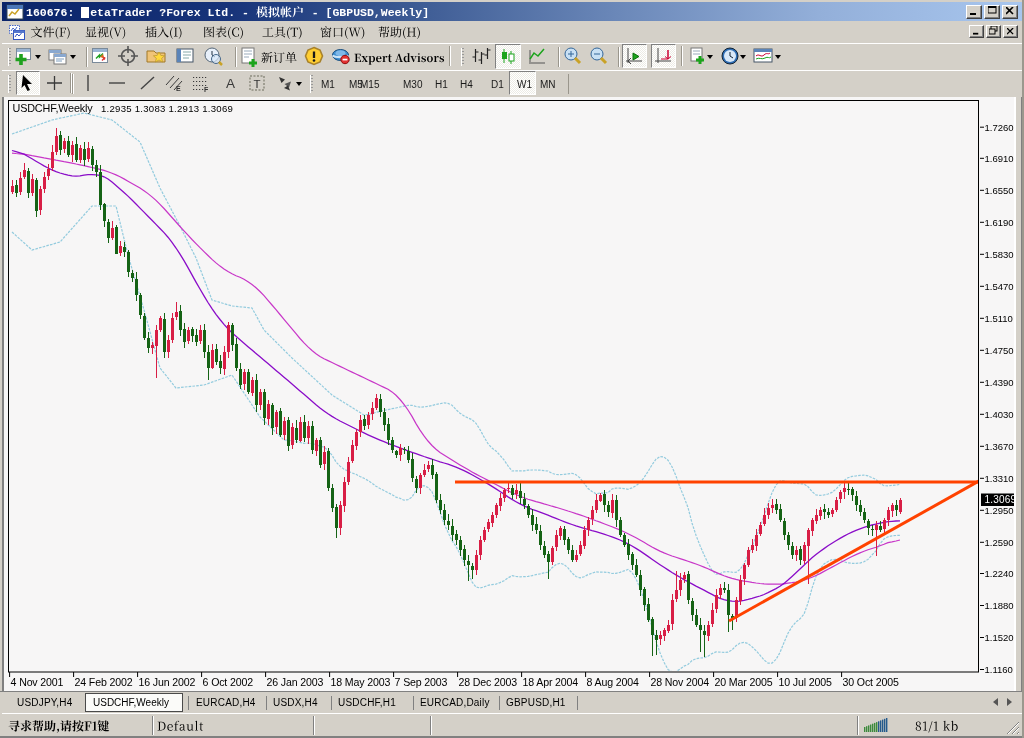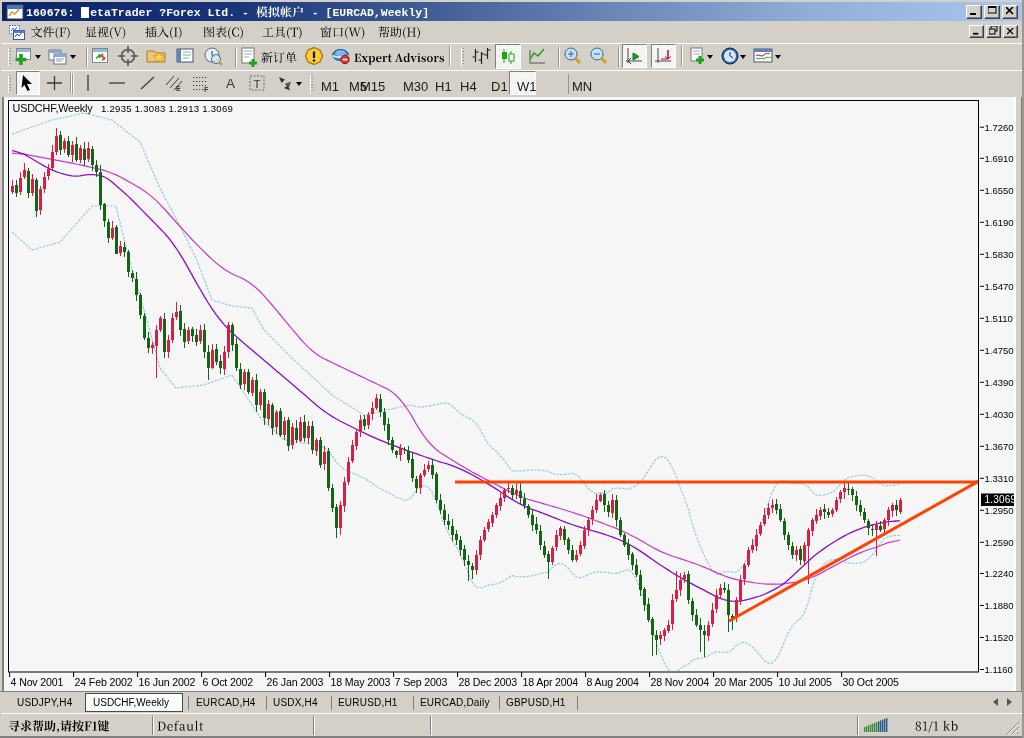--- a/index.html
+++ b/index.html
@@ -3,35 +3,35 @@
 * {margin:0;padding:0;box-sizing:border-box}
 body {width:1024px;height:738px;overflow:hidden;font-family:"Liberation Sans",sans-serif;background:#D4D0C8;position:relative}
 .titlebar {position:absolute;left:2px;top:2px;width:1020px;height:19px;background:linear-gradient(90deg,#0A246A 0%,#173379 22%,#3C5A93 40%,#6A87B8 60%,#93AFD9 80%,#A8C6EE 100%)}
 .winbtn {position:absolute;top:5px;width:16px;height:14px;background:#D4D0C8;border:1px solid;border-color:#fff #404040 #404040 #fff;box-shadow:inset -1px -1px 0 #808080;font-size:9px;text-align:center;line-height:12px}
 .menubar {position:absolute;left:2px;top:21px;width:1020px;height:22px;background:#D4D0C8}
 .toolbar1 {position:absolute;left:2px;top:43px;width:1020px;height:27px;background:#D4D0C8;border-top:1px solid #fff}
 .toolbar2 {position:absolute;left:2px;top:70px;width:1020px;height:27px;background:#D4D0C8;border-top:1px solid #fff}
 .grip {position:absolute;top:4px;width:3px;height:18px;background-image:repeating-linear-gradient(180deg,#999 0,#999 1px,#D4D0C8 1px,#D4D0C8 3px);border-left:1px solid #fff}
 .sep {position:absolute;top:3px;width:1px;height:20px;background:#9a968c;box-shadow:1px 0 0 #fff}
 .pressed {position:absolute;border:1px solid;border-color:#808080 #fff #fff #808080;background:#ECEBE5;background-image:conic-gradient(#fff 90deg,transparent 90deg 180deg,#fff 180deg 270deg,transparent 270deg);background-size:2px 2px}
-.ptxt {position:absolute;top:79px;font-size:13px;color:#1a1a1a}
+.ptxt {position:absolute;top:79px;font-size:10px;color:#1a1a1a}
 .tabtxt {position:absolute;top:5px;font-size:10px;color:#000;letter-spacing:0.2px}
 .tsep {position:absolute;top:4px;width:1px;height:14px;background:#808080}
 .statusbar {position:absolute;left:2px;top:713px;width:1020px;height:23px;background:#D4D0C8;border-top:1px solid #fff}
 .ssep {position:absolute;top:2px;width:2px;height:19px;border-left:1px solid #808080;border-right:1px solid #fff}
 </style></head><body>
 <div class="titlebar"></div>
 <svg width="18" height="16" viewBox="0 0 18 16" style="position:absolute;left:6px;top:4px">
     <rect width="16" height="14" x="1" y="1" fill="#fff" stroke="#345"></rect>
     <rect x="1" y="1" width="16" height="4" fill="#4A76B8"></rect>
     <path d="M3 12l3-4 3 2 4-5" stroke="#C9A227" fill="none" stroke-width="1.5"></path>
   </svg>
 <div style="position:absolute;left:26px;top:3px;height:18px;display:flex;align-items:center;font-family:'Liberation Mono',monospace;font-weight:bold;font-size:11.5px;color:#fff;white-space:pre"><span>160676: </span><span style="display:inline-block;width:8px;height:11px;background:#fff;margin-right:1px"></span><span>etaTrader ?Forex Ltd. - </span><svg width="49" height="16" viewBox="0 0 49 16" style="overflow:visible">
       <path transform="translate(0,12.5)" d="M3.9 -2.3 4.0 -1.9H6.7C6.4 -0.8 5.6 0.1 3.4 0.9L3.5 1.1C6.7 0.5 7.8 -0.5 8.2 -1.9H8.2C8.5 -0.8 9.1 0.5 10.8 1.1C10.8 0.2 11.2 -0.1 11.9 -0.3V-0.4C9.9 -0.7 8.8 -1.2 8.4 -1.9H11.4C11.6 -1.9 11.7 -2.0 11.7 -2.1C11.2 -2.6 10.4 -3.3 10.4 -3.3L9.6 -2.3H8.3C8.4 -2.7 8.4 -3.2 8.4 -3.7H9.3V-3.2H9.5C10.0 -3.2 10.6 -3.5 10.7 -3.6V-6.5C10.9 -6.5 11.0 -6.6 11.1 -6.7L9.8 -7.6L9.2 -7.0H6.3L4.9 -7.5V-7.3C4.5 -7.7 4.0 -8.1 4.0 -8.1L3.4 -7.2H3.3V-9.6C3.7 -9.7 3.8 -9.8 3.8 -10.0L2.0 -10.2V-7.2H0.3L0.4 -6.9H1.9C1.6 -5.1 1.1 -3.2 0.2 -1.8L0.4 -1.7C1.0 -2.3 1.5 -2.9 2.0 -3.7V1.1H2.3C2.8 1.1 3.3 0.8 3.3 0.6V-5.5C3.6 -5.0 3.8 -4.4 3.9 -3.8C4.3 -3.4 4.7 -3.6 4.9 -4.0V-2.9H5.1C5.6 -2.9 6.2 -3.2 6.2 -3.3V-3.7H6.9C6.9 -3.2 6.9 -2.7 6.8 -2.3ZM4.9 -4.5C4.7 -4.9 4.3 -5.4 3.3 -5.8V-6.9H4.8L4.9 -6.9ZM8.4 -10.1V-8.7H7.2V-9.7C7.5 -9.7 7.5 -9.8 7.6 -10.0L5.9 -10.1V-8.7H4.3L4.4 -8.4H5.9V-7.4H6.1C6.6 -7.4 7.2 -7.6 7.2 -7.7V-8.4H8.4V-7.5H8.5C9.0 -7.5 9.6 -7.7 9.6 -7.8V-8.4H11.3C11.5 -8.4 11.6 -8.4 11.6 -8.6C11.2 -9.0 10.5 -9.6 10.5 -9.6L9.8 -8.7H9.6V-9.7C9.9 -9.7 10.0 -9.8 10.0 -10.0ZM6.2 -5.2H9.3V-4.0H6.2ZM6.2 -5.5V-6.7H9.3V-5.5Z M18.5 -9.8 18.3 -9.7C18.8 -8.7 19.2 -7.4 19.3 -6.3C20.6 -5.1 21.7 -7.8 18.5 -9.8ZM18.5 -8.6 16.7 -8.7V-2.6C16.7 -2.3 16.7 -2.2 16.3 -2.0L17.1 -0.4C17.2 -0.5 17.4 -0.6 17.5 -0.9C18.9 -2.0 20.0 -3.1 20.5 -3.7L20.5 -3.9C19.6 -3.4 18.7 -3.0 18.0 -2.6V-8.2C18.3 -8.3 18.4 -8.4 18.5 -8.6ZM23.3 -9.6 21.4 -9.7C21.4 -5.0 21.7 -1.6 17.3 0.9L17.4 1.1C19.5 0.3 20.7 -0.7 21.5 -1.8C21.9 -1.1 22.3 -0.2 22.4 0.5C23.6 1.5 24.6 -0.7 21.8 -2.4C22.8 -4.2 22.8 -6.5 22.8 -9.2C23.1 -9.3 23.2 -9.4 23.3 -9.6ZM15.7 -8.2 15.1 -7.4H15.1V-9.7C15.4 -9.7 15.5 -9.8 15.5 -10.0L13.8 -10.2V-7.4H12.4L12.5 -7.0H13.8V-4.7C13.1 -4.5 12.6 -4.4 12.3 -4.3L12.8 -2.7C13.0 -2.8 13.1 -2.9 13.1 -3.1L13.8 -3.5V-0.7C13.8 -0.6 13.7 -0.5 13.5 -0.5C13.3 -0.5 12.3 -0.6 12.3 -0.6V-0.4C12.8 -0.3 13.1 -0.2 13.2 0.0C13.4 0.3 13.4 0.6 13.4 1.1C14.9 0.9 15.1 0.4 15.1 -0.6V-4.4C15.7 -4.8 16.1 -5.1 16.5 -5.4L16.5 -5.5L15.1 -5.1V-7.0H16.3C16.5 -7.0 16.6 -7.1 16.6 -7.2C16.3 -7.6 15.7 -8.2 15.7 -8.2Z M27.4 -2.8V-7.3H27.9V-3.0C27.9 -2.9 27.9 -2.8 27.8 -2.8ZM25.8 -1.7V-7.3H26.4V1.0H26.5C27.0 1.0 27.3 0.8 27.4 0.7V-2.6C27.6 -2.6 27.7 -2.5 27.7 -2.3C27.8 -2.2 27.8 -1.9 27.8 -1.5C28.9 -1.6 29.0 -2.1 29.0 -2.9V-7.1C29.2 -7.2 29.4 -7.3 29.5 -7.4L28.3 -8.2L27.8 -7.6H27.4V-9.7C27.7 -9.7 27.8 -9.8 27.9 -10.0L26.3 -10.1V-7.6H25.9L24.7 -8.1V-1.4H24.9C25.4 -1.4 25.8 -1.6 25.8 -1.7ZM31.7 -9.9 29.9 -10.1V-5.2H29.1L29.2 -4.8H29.9V-1.0C29.9 -0.7 29.8 -0.6 29.3 -0.3L30.3 1.1C30.4 1.0 30.6 0.8 30.6 0.6C31.5 -0.2 32.2 -0.9 32.6 -1.3L32.5 -1.5L31.2 -0.9V-4.8H32.0C32.4 -2.0 33.1 -0.4 34.5 0.8C34.7 0.2 35.2 -0.2 35.7 -0.3L35.7 -0.4C34.1 -1.2 32.7 -2.5 32.2 -4.8H35.1C35.2 -4.8 35.3 -4.9 35.4 -5.0C34.9 -5.5 34.0 -6.1 34.0 -6.1L33.3 -5.2H31.2V-5.7C32.5 -6.4 33.8 -7.4 34.6 -8.1C34.9 -8.1 35.0 -8.1 35.0 -8.3L33.4 -9.3C33.0 -8.4 32.1 -7.1 31.2 -6.2V-9.6C31.5 -9.7 31.6 -9.8 31.7 -9.9Z M41.2 -10.3 41.1 -10.2C41.5 -9.7 41.9 -9.0 42.1 -8.4C43.4 -7.5 44.5 -10.0 41.2 -10.3ZM39.5 -4.8C39.5 -5.2 39.5 -5.6 39.5 -5.9V-7.8H45.2V-4.8ZM38.1 -8.3V-5.9C38.1 -3.7 37.9 -1.1 36.4 1.0L36.5 1.1C38.7 -0.4 39.3 -2.6 39.5 -4.5H45.2V-3.7H45.4C45.9 -3.7 46.6 -4.0 46.6 -4.1V-7.6C46.8 -7.6 47.0 -7.7 47.1 -7.8L45.7 -8.8L45.1 -8.1H39.7L38.1 -8.7Z" fill="#fff"></path>
-    </svg><span> - [EURCAD,Weekly]</span></div>
+    </svg><span> - [GBPUSD,Weekly]</span></div>
 <div class="winbtn" style="right:42px"><svg width="8" height="7" viewBox="0 0 8 7">
       <rect x="0" y="5" width="6" height="2" fill="#000"></rect>
     </svg></div>
 <div class="winbtn" style="right:24px"><svg width="9" height="9" viewBox="0 0 9 9">
       <rect x="0" y="0" width="8" height="7" fill="none" stroke="#000"></rect>
       <rect x="0" y="0" width="8" height="2" fill="#000"></rect>
     </svg></div>
 <div class="winbtn" style="right:6px"><svg width="8" height="8" viewBox="0 0 8 8">
       <path d="M0 0l7 7M7 0L0 7" stroke="#000" stroke-width="1.6"></path>
     </svg></div>
@@ -235,21 +235,21 @@
 </svg>
 <div class="ptxt" style="left:321px">M1</div>
 <div class="ptxt" style="left:349px">M5</div>
 <div class="ptxt" style="left:360px">M15</div>
 <div class="ptxt" style="left:403px">M30</div>
 <div class="ptxt" style="left:435px">H1</div>
 <div class="ptxt" style="left:460px">H4</div>
 <div class="ptxt" style="left:491px">D1</div>
 <div class="pressed" style="left:509px;top:71px;width:27px;height:24px"></div>
 <div class="ptxt" style="left:517px">W1</div>
-<div class="ptxt" style="left:572px">MN</div>
+<div class="ptxt" style="left:540px">MN</div>
 <div style="position:absolute;left:2px;top:97px;width:1020px;height:594px;background:#F7F6F6;border-left:2px solid #808080;border-right:2px solid #fff"></div>
 <svg width="1024" height="641" viewBox="0 97 1024 641" style="position:absolute;left:0;top:97">
 <rect x="8.5" y="100.5" width="970" height="571.5" fill="#F7F6F6" stroke="#000" stroke-width="1"></rect>
 <g font-family="Liberation Sans, sans-serif" font-size="11" fill="#000">
 <line x1="980" y1="127.2" x2="984" y2="127.2" stroke="#000"></line>
       <text x="984.5" y="130.5" font-size="9.5">1.7260</text>
       <line x1="980" y1="158.3" x2="984" y2="158.3" stroke="#000"></line>
       <text x="984.5" y="161.6" font-size="9.5">1.6910</text>
       <line x1="980" y1="190.3" x2="984" y2="190.3" stroke="#000"></line>
       <text x="984.5" y="193.6" font-size="9.5">1.6550</text>
@@ -334,21 +334,21 @@
 <rect x="981" y="493.5" width="35" height="12.5" fill="#000"></rect>
 <text x="984.5" y="503.4" font-family="Liberation Sans, sans-serif" font-size="10" fill="#fff" letter-spacing="0.2">1.3069</text>
 </svg>
 
 <div style="position:absolute;left:0;top:691px;width:1024px;height:22px;background:#D4D0C8;border-top:1px solid #808080">
  <div class="tabtxt" style="left:17px">USDJPY,H4</div>
  <div style="position:absolute;left:85px;top:1px;width:98px;height:19px;background:#FBFBF9;border:1px solid #4A4A4A"></div>
  <div class="tabtxt" style="left:93px;letter-spacing:0px">USDCHF,Weekly</div>
  <div class="tabtxt" style="left:196px">EURCAD,H4</div>
  <div class="tabtxt" style="left:273px">USDX,H4</div>
- <div class="tabtxt" style="left:338px">EURUSD,H1</div>
+ <div class="tabtxt" style="left:338px">USDCHF,H1</div>
  <div class="tabtxt" style="left:420px">EURCAD,Daily</div>
  <div class="tabtxt" style="left:506px">GBPUSD,H1</div>
  <div class="tsep" style="left:188px"></div>
     <div class="tsep" style="left:266px"></div>
  <div class="tsep" style="left:331px"></div>
     <div class="tsep" style="left:413px"></div>
  <div class="tsep" style="left:499px"></div>
     <div class="tsep" style="left:577px"></div>
  <div style="position:absolute;left:989px;top:6px;width:0;height:0;border:4px solid transparent;border-right:5px solid #555"></div>
  <div style="position:absolute;left:1007px;top:6px;width:0;height:0;border:4px solid transparent;border-left:5px solid #555"></div>

